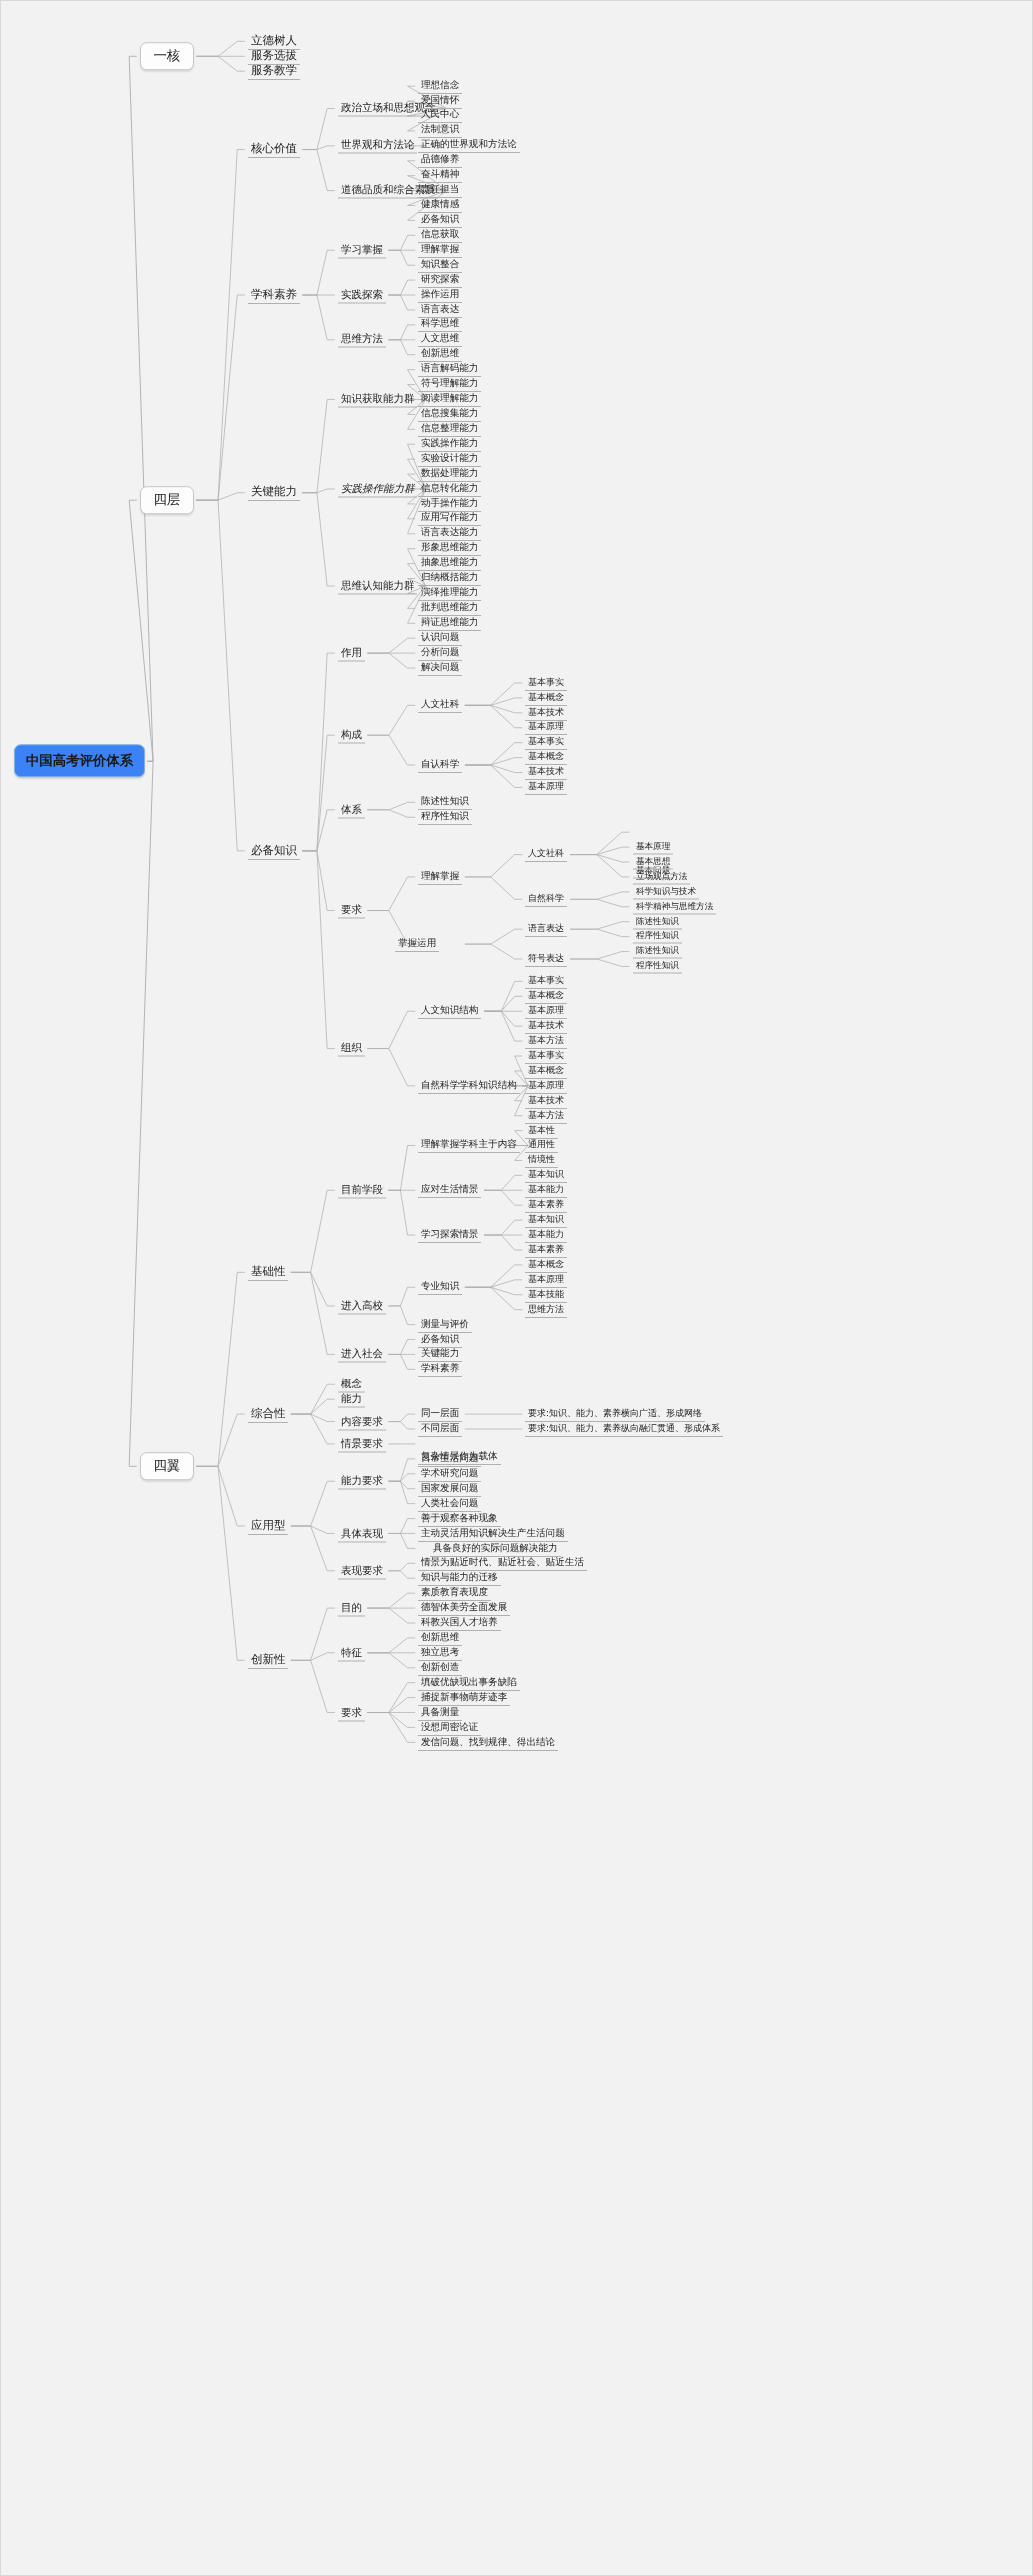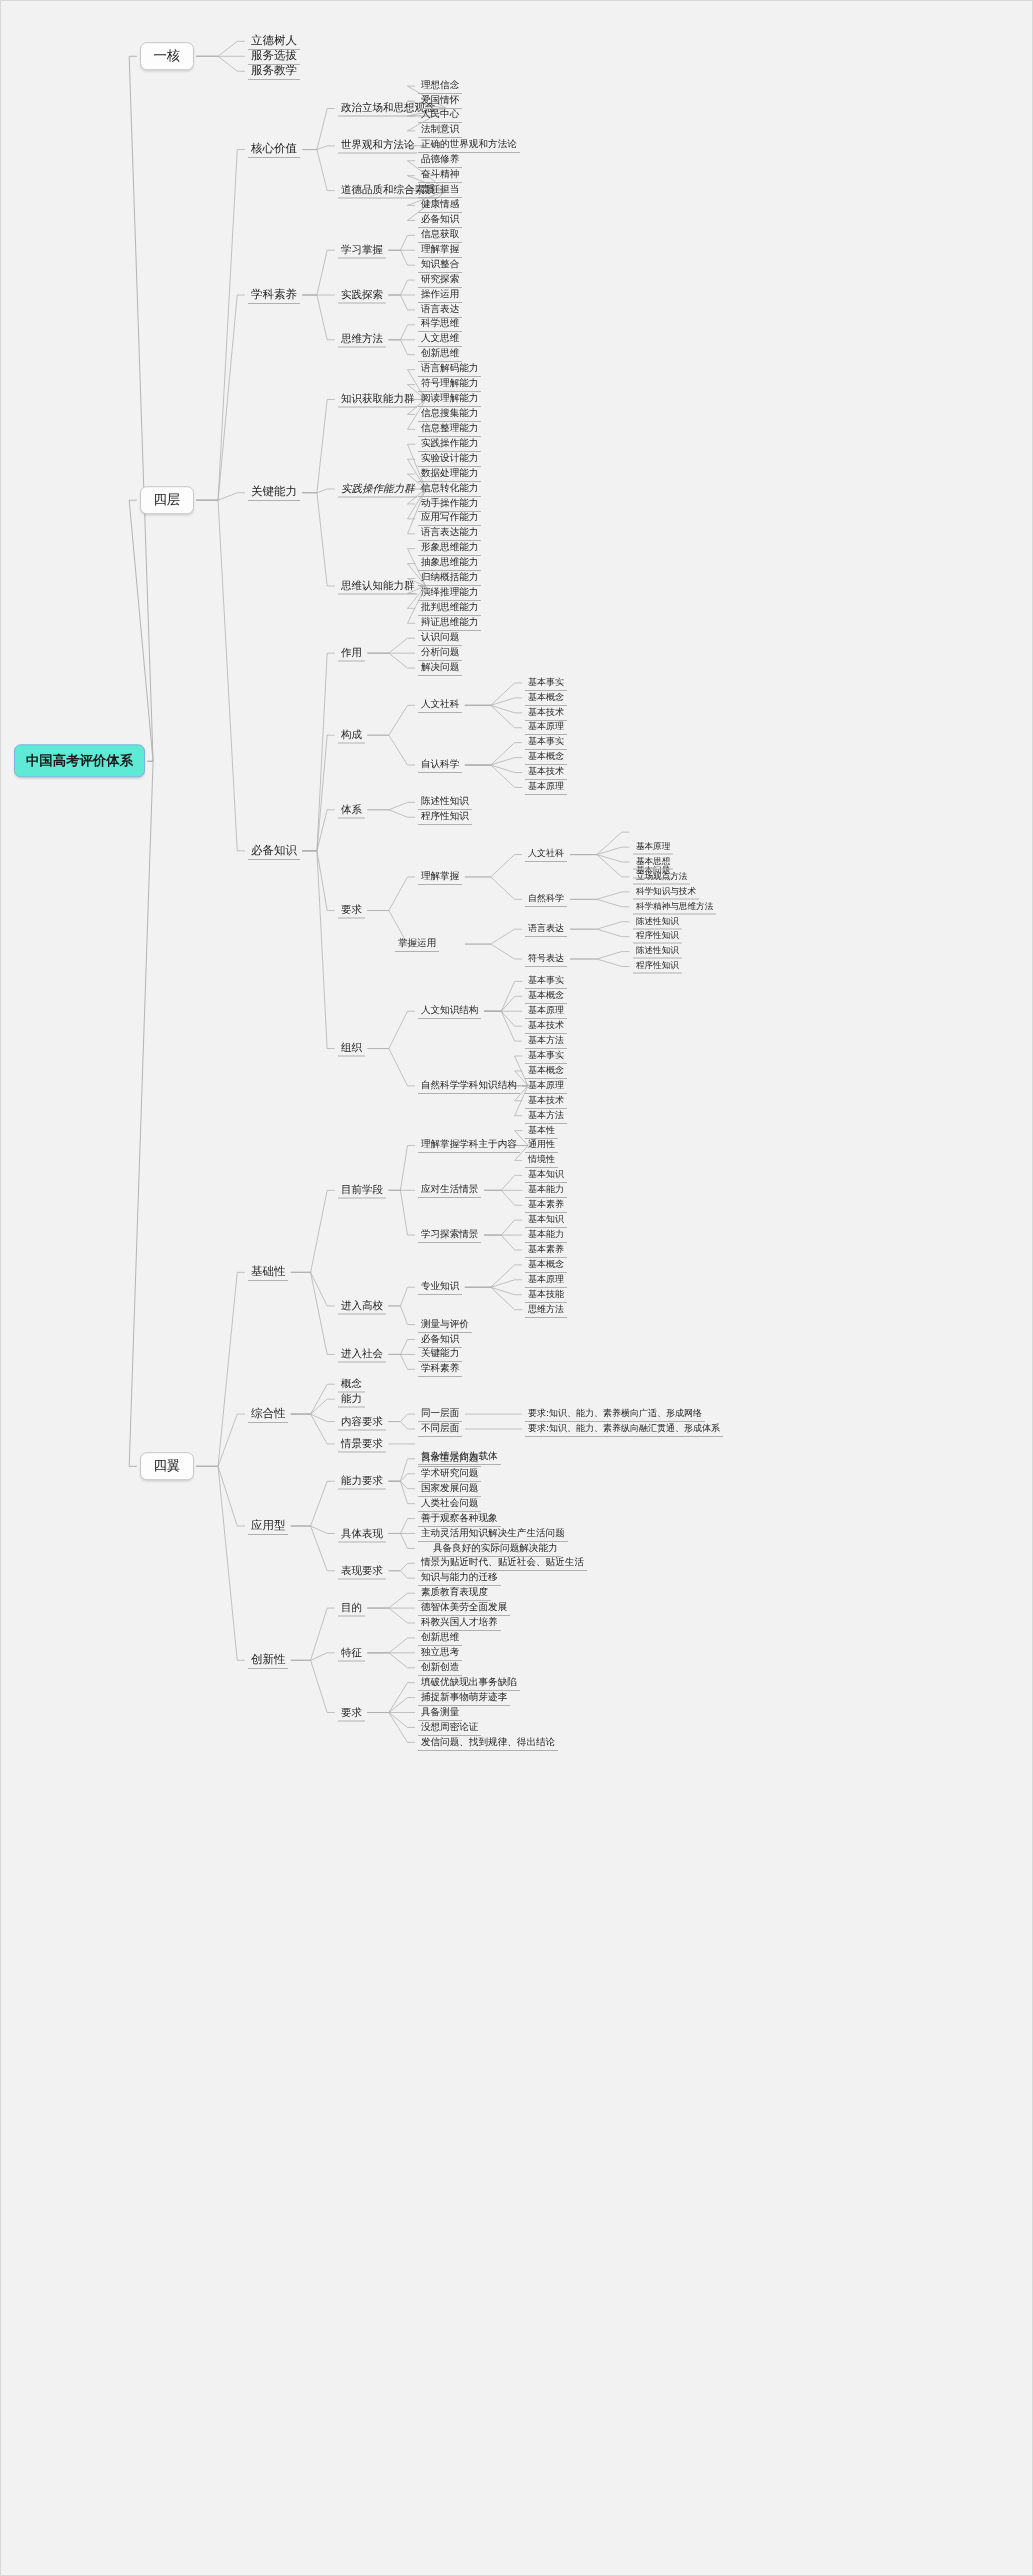--- a/index.html
+++ b/index.html
@@ -8,21 +8,21 @@
     background:#f2f2f2;
     font-family:"DejaVu Sans","Liberation Sans",sans-serif;
     overflow:hidden;
   }
   #stage{position:relative;width:1033px;height:2576px;
     border:1px solid #d8d8d8;box-sizing:border-box;background:#f2f2f2;}
   svg.links{position:absolute;left:0;top:0;width:1033px;height:2576px;pointer-events:none;}
   .node{position:absolute;white-space:nowrap;transform:translateY(-50%);
     font-family:"DejaVu Sans","Liberation Sans",sans-serif;color:#222;}
   .lvl-root{
-    background:#5eead4;border:1px solid #7fb2e0;border-radius:6.7px;
+    background:#3b82f6;border:1px solid #7fb2e0;border-radius:6.7px;
     padding:6.7px 10.5px;font-size:13.4px;font-weight:bold;color:#1a1a1a;
     box-shadow:0 1px 1.9px rgba(0,0,0,.12);
   }
   .lvl-1{
     background:#fdfdfd;border:1px solid #c7c7c7;border-radius:6.7px;
     padding:3.8px 12.4px;font-size:13.4px;color:#1a1a1a;
     box-shadow:0 1px 1.9px rgba(0,0,0,.10);
   }
   .lvl-2{font-size:11.5px;padding:1px 2.9px;}
   .lvl-3{font-size:10.5px;padding:1px 2.9px;}

